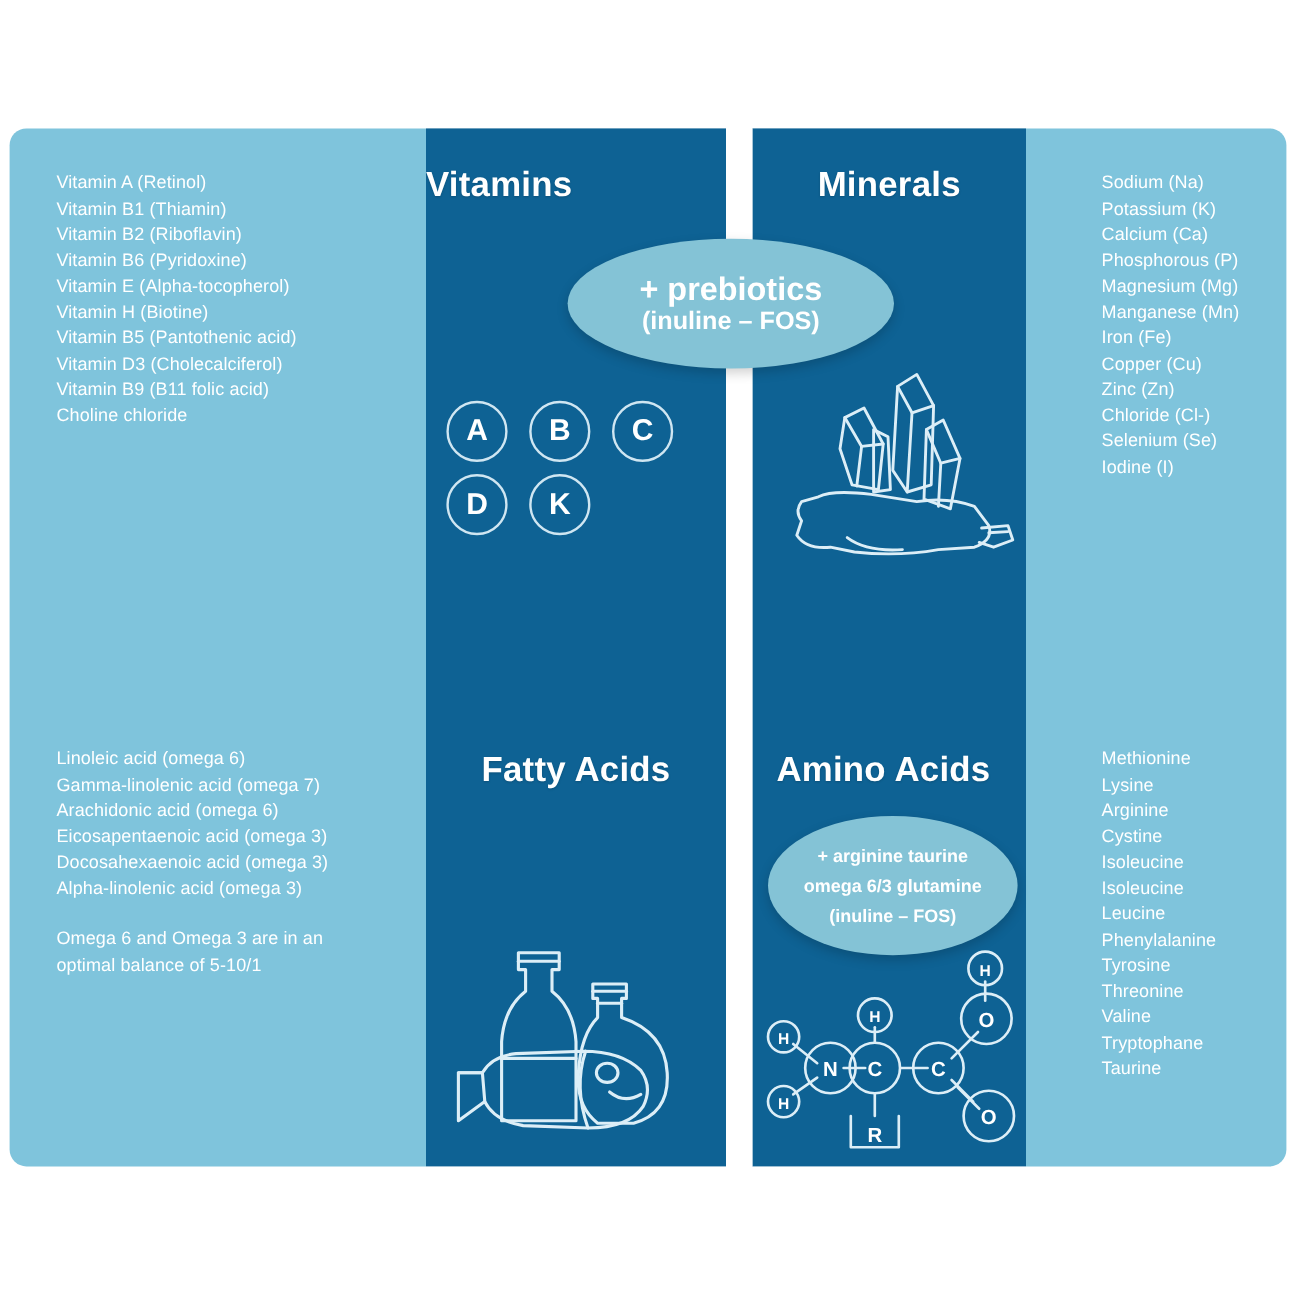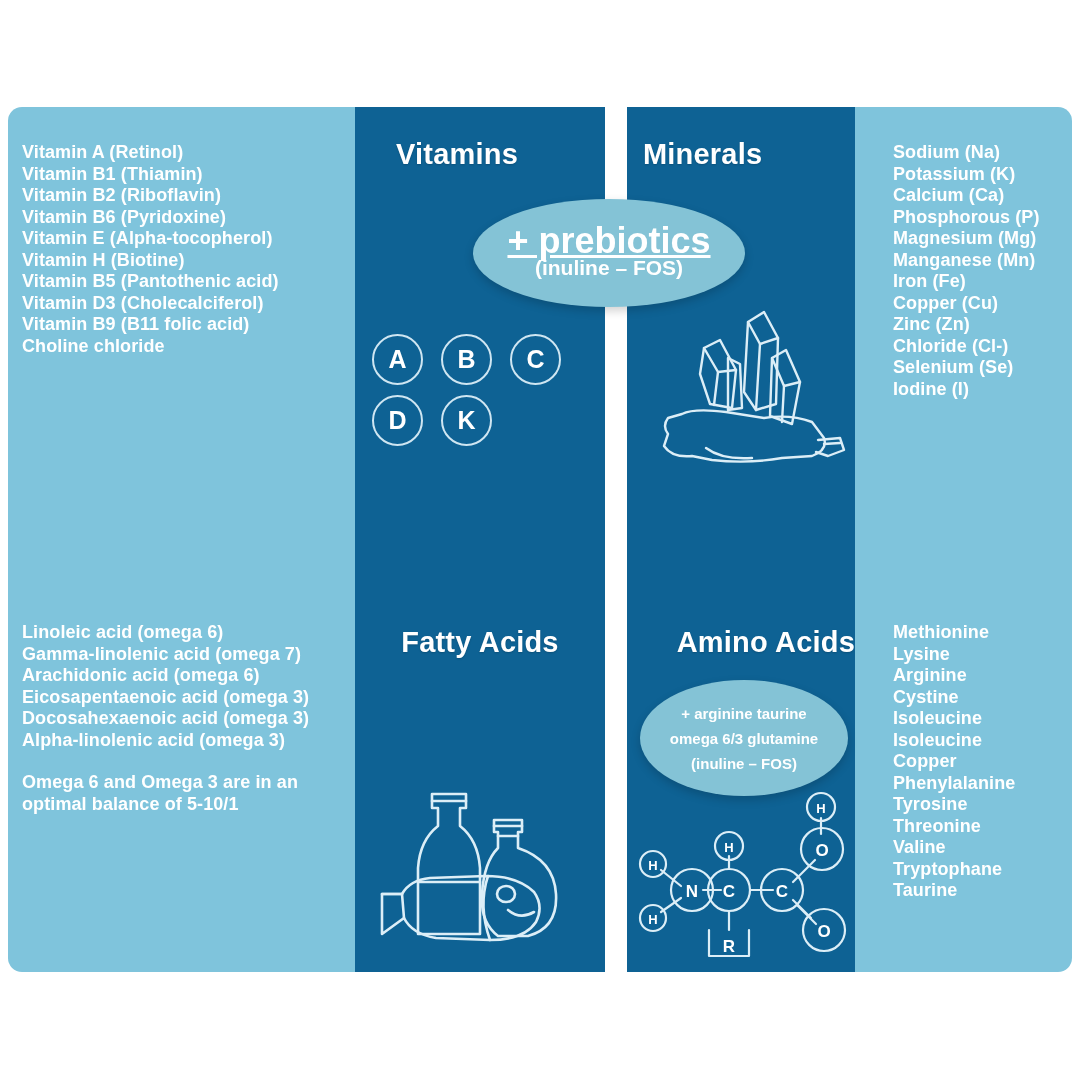--- a/index.html
+++ b/index.html
@@ -40,65 +40,66 @@
   #white-divider{
     left:605px; top:107px; width:22px; height:865px;
     background:#ffffff;
     z-index:5;
   }
 
   
   .list{
     position:absolute;
     color:#ffffff;
-    font-weight:bold;
-    font-size:18px;
+    font-weight:normal;
+    font-size:15px;
     line-height:21.5px;
     letter-spacing:.1px;
     white-space:nowrap;
+    margin-left:25px;
   }
   #vitamin-list{ left:22px; top:142px; }
   #mineral-list{ left:893px; top:142px; }
   #fatty-list  { left:22px; top:622px; }
   #amino-list  { left:893px; top:622px; }
   .list .spacer{height:21px;}
 
   
   .section-title{
     position:absolute;
     color:#ffffff;
     font-weight:bold;
     font-size:29px;
     letter-spacing:.2px;
     text-shadow:0 1px 2px rgba(0,0,0,.18);
   }
-  #title-vitamins{ left:355px; top:138px; width:204px; text-align:center; }
-  #title-minerals{ left:643px; top:138px; width:228px; }
+  #title-vitamins{ left:355px; top:138px; width:204px; text-align:left; }
+  #title-minerals{ left:627px; top:138px; width:228px; text-align:center; }
   #title-fatty   { left:355px; top:626px; width:250px; text-align:center; }
-  #title-amino   { left:627px; top:626px; width:228px; text-align:right; }
+  #title-amino   { left:627px; top:626px; width:228px; text-align:left;padding-left:20px; }
 
   
   .bubble{
     position:absolute;
     background:#84c3d6;
     border-radius:50%;
     color:#ffffff;
     text-align:center;
     display:flex;
     flex-direction:column;
     align-items:center;
     justify-content:center;
     box-shadow:0 4px 10px rgba(0,0,0,.18);
     z-index:8;
   }
   #bubble-prebiotics{
     left:473px; top:199px; width:272px; height:108px;
   }
   #bubble-prebiotics .b-main{
-    font-size:36px;font-weight:bold;line-height:30px;text-decoration:underline;
+    font-size:27px;font-weight:bold;line-height:30px;
   }
   #bubble-prebiotics .b-sub{
     font-size:21px;font-weight:bold;line-height:24px;
   }
   #bubble-amino{
     left:640px; top:680px; width:208px; height:116px;
   }
   #bubble-amino .b-line{
     font-size:15px;font-weight:bold;line-height:25px;
   }
@@ -179,21 +180,21 @@
     <div>optimal balance of 5-10/1</div>
   </div>
 
   <div class="list" id="amino-list">
     <div>Methionine</div>
     <div>Lysine</div>
     <div>Arginine</div>
     <div>Cystine</div>
     <div>Isoleucine</div>
     <div>Isoleucine</div>
-    <div>Copper</div>
+    <div>Leucine</div>
     <div>Phenylalanine</div>
     <div>Tyrosine</div>
     <div>Threonine</div>
     <div>Valine</div>
     <div>Tryptophane</div>
     <div>Taurine</div>
   </div>
 
   <div class="bubble" id="bubble-prebiotics">
     <div class="b-main">+ prebiotics</div>

